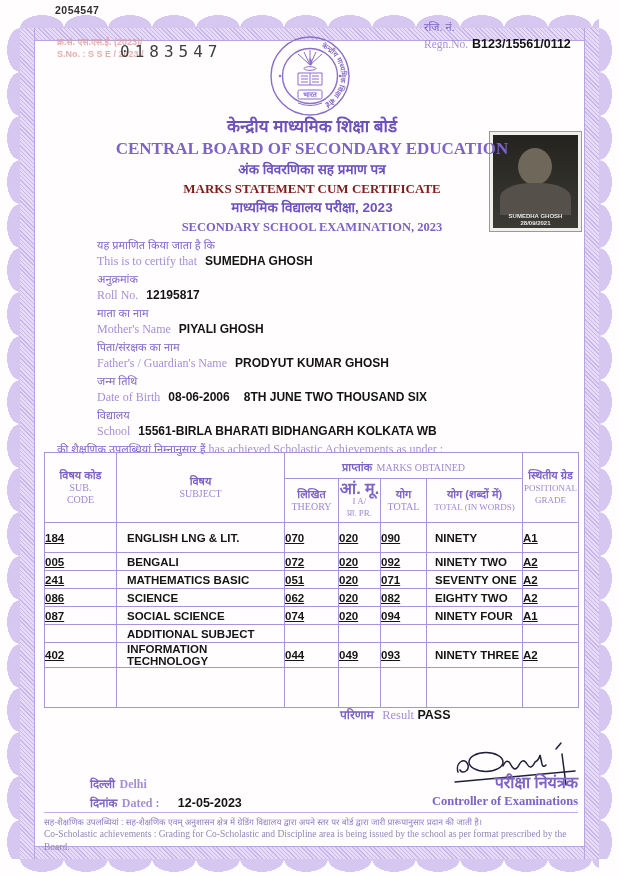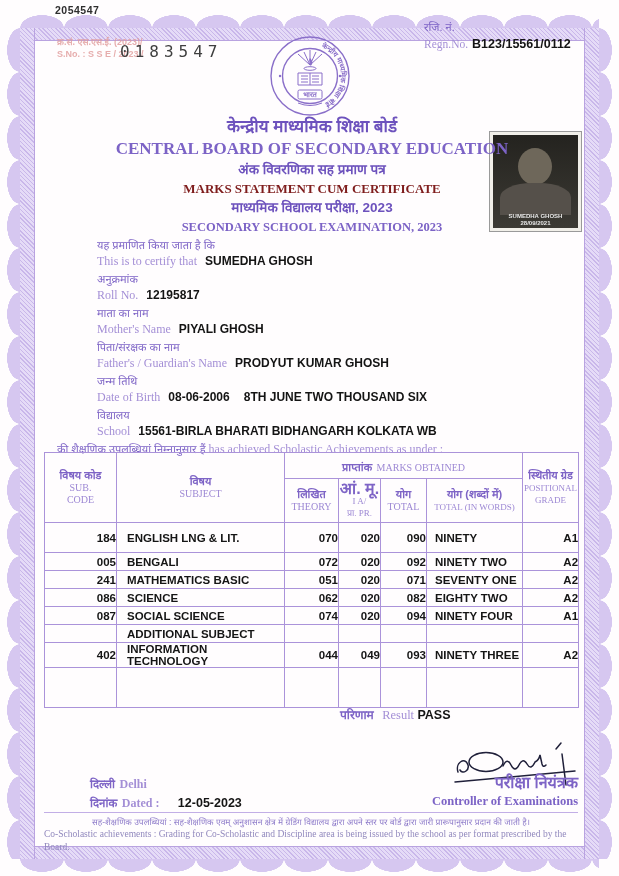--- a/index.html
+++ b/index.html
@@ -89,21 +89,21 @@
   .hth { display:block; color:#7e64c6; font-size:11px; font-weight:bold; line-height:13px; }
   .eth { display:block; color:#9d88d4; font-family:"Liberation Serif", serif; font-weight:normal; font-size:10px; line-height:12px; }
   .eth.sm { font-size:9px; }
   th.c-marks { height:26px; }
   th.c-marks .hth, th.c-marks .eth { display:inline; }
   tbody td { border-top:none; border-bottom:none; vertical-align:middle;
              font-size:11.5px; font-weight:bold; color:#151515; }
   tbody tr { height:18px; }
   tbody tr:first-child { height:30px; }
   tbody tr.filler { height:40px; }
-  td.c-code, td.c-theory, td.c-ia, td.c-total, td.c-grade { text-align:right; }
+  td.c-code, td.c-theory, td.c-ia, td.c-total, td.c-grade { text-align:left;text-decoration:underline; }
   td.c-subject { padding-left:10px; }
   td.c-words   { padding-left:8px; }
 
   
   .result { position:absolute; left:340px; top:706px; font-size:12px; }
   .result .hi-lbl { font-weight:bold; }
   .result .en-lbl { font-size:12.5px; margin-left:5px; }
   .result .val { font-size:12.5px; }
 
   .signature { position:absolute; left:448px; top:736px; width:132px; height:56px; }
@@ -111,21 +111,21 @@
   .place-block { position:absolute; left:57px; top:774px; line-height:18px; }
   .place-block .hi-lbl { font-size:11.5px; font-weight:bold;padding-left:33px; }
   .place-block .en-lbl { font-size:12px; font-weight:bold; }
   .place-block .val { font-size:12.5px; margin-left:14px; }
   .ctrl-block { position:absolute; right:41px; top:774px; text-align:right; line-height:18px; }
   .ctrl-block .hi { font-size:16px; font-weight:bold; color:#7e64c6; }
   .ctrl-block .en { font-family:"Liberation Serif", serif; font-size:12.5px; font-weight:bold; color:#7c63c6; }
 
   .footer-divider { position:absolute; left:44px; top:812px; width:534px; border-top:1px solid #c2aee6; }
   .notes { position:absolute; left:44px; top:816px; width:534px; }
-  .note-hi { font-size:8.5px; color:#8d7ac9; line-height:12px;text-align:center; }
+  .note-hi { font-size:8.5px; color:#8d7ac9; line-height:12px; }
   .note-en { font-family:"Liberation Serif", serif; font-size:9.5px; color:#9188bd; line-height:13px; }
 </style>
 </head>
 <body>
 
 <div class="page">
 
   <div class="band band-top"></div>
   <div class="band band-bottom"></div>
   <div class="band band-left"></div>

